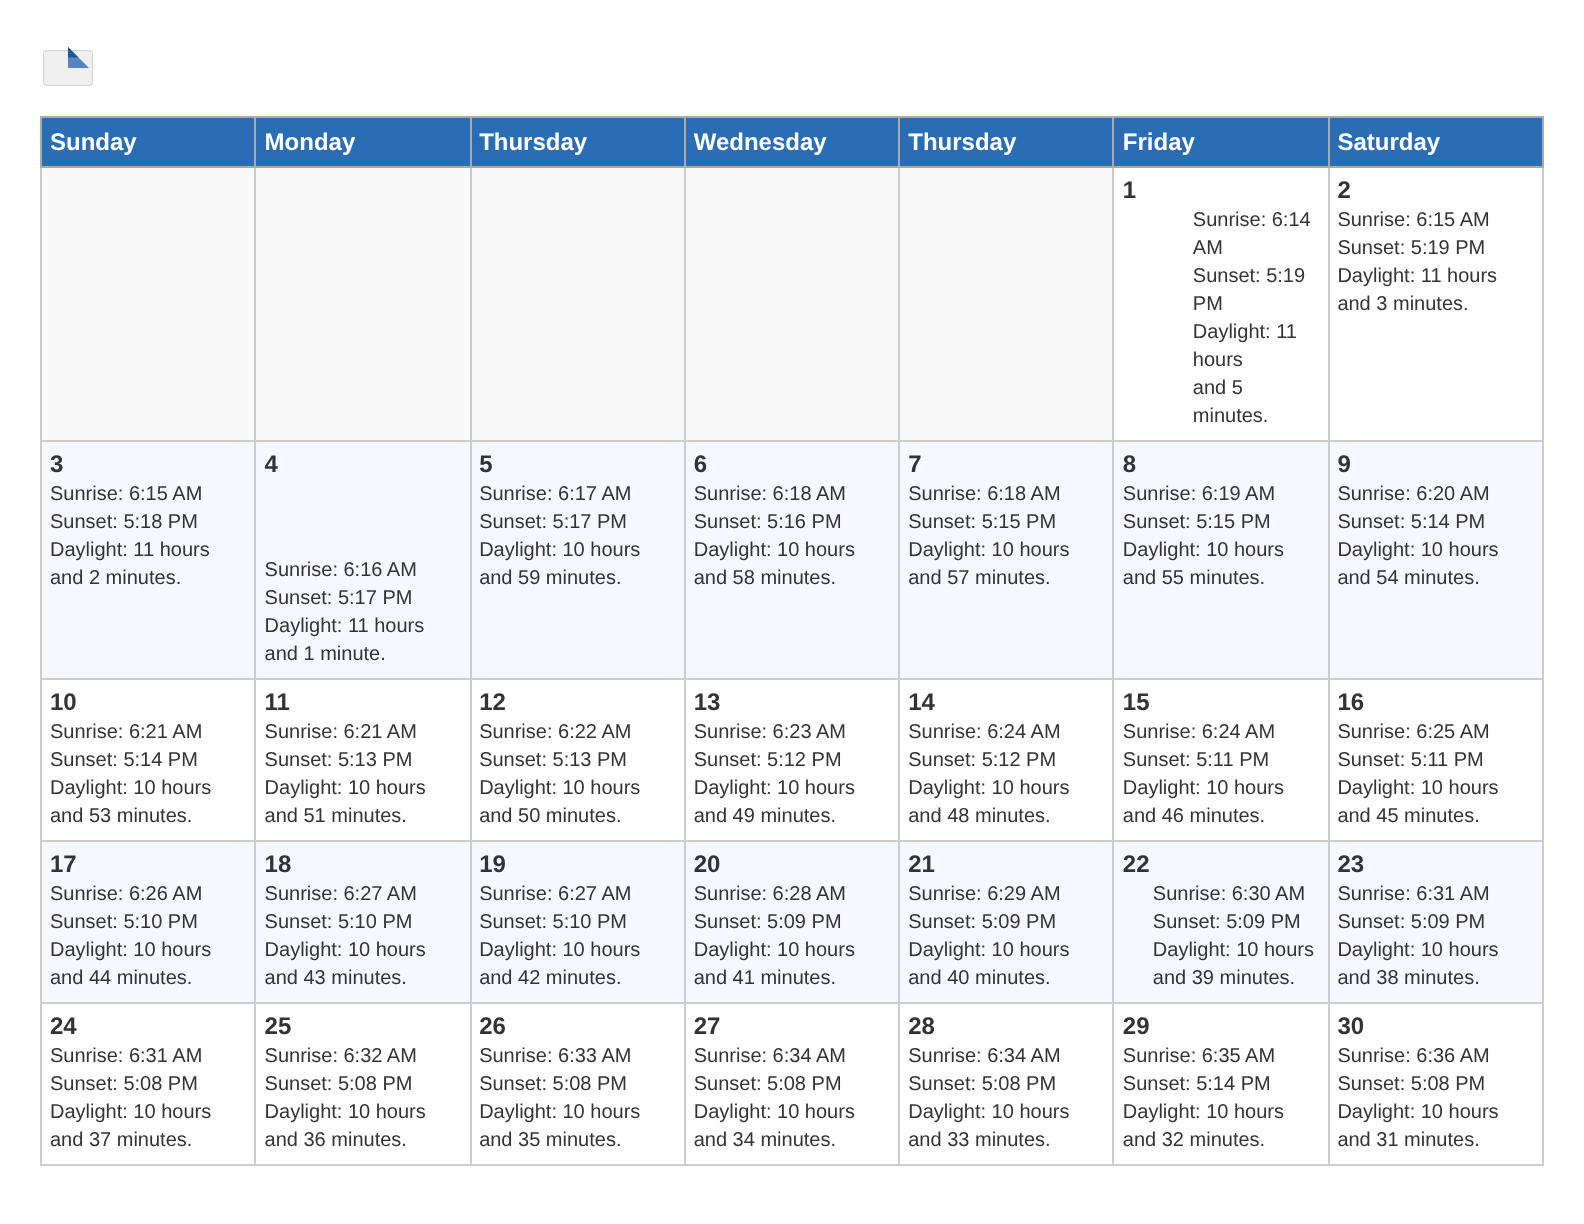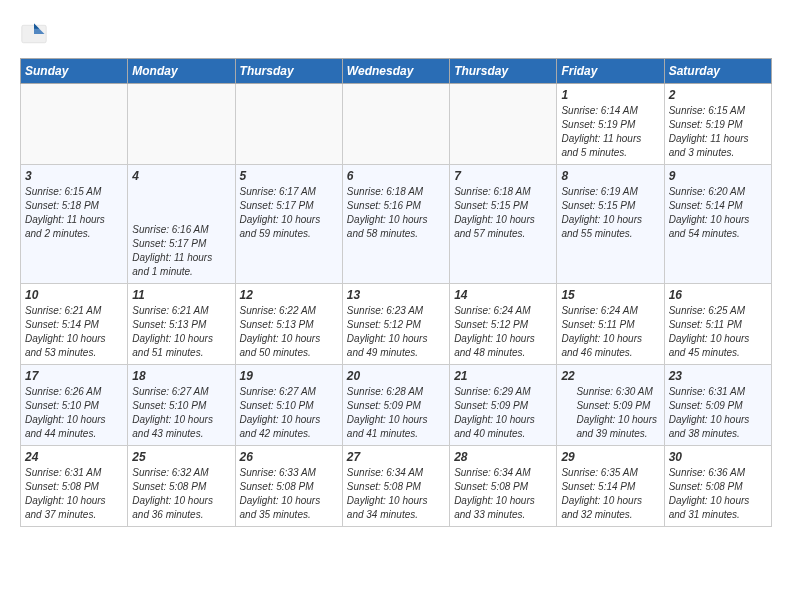--- a/index.html
+++ b/index.html
@@ -6,21 +6,20 @@
     body {
       font-family: Arial, sans-serif;
       background: #fff;
       width: 792px;
       min-height: 612px;
       padding: 0;
     }
     .page {
       width: 792px;
       padding: 20px 20px 10px 20px;
-      font-style: italic;
     }
     .header {
       display: flex;
       justify-content: space-between;
       align-items: flex-start;
       margin-bottom: 10px;
     }
     .logo {
       display: flex;
       align-items: center;
@@ -144,21 +143,21 @@
     </thead>
     <tbody id="calendar-body">
     <tr>
           <td class="empty"></td>
           <td class="empty"></td>
           <td class="empty"></td>
           <td class="empty"></td>
           <td class="empty"></td>
           <td>
             <span class="day-num">1</span>
-            <div class="day-info" style="white-space: pre-line;">Sunrise: 6:14 AM
+            <div class="day-info" style="white-space: pre-line; margin-left: 35px;">Sunrise: 6:14 AM
 Sunset: 5:19 PM
 Daylight: 11 hours
 and 5 minutes.</div>
           </td>
           <td>
             <span class="day-num">2</span>
             <div class="day-info" style="white-space: pre-line;">Sunrise: 6:15 AM
 Sunset: 5:19 PM
 Daylight: 11 hours
 and 3 minutes.</div>

